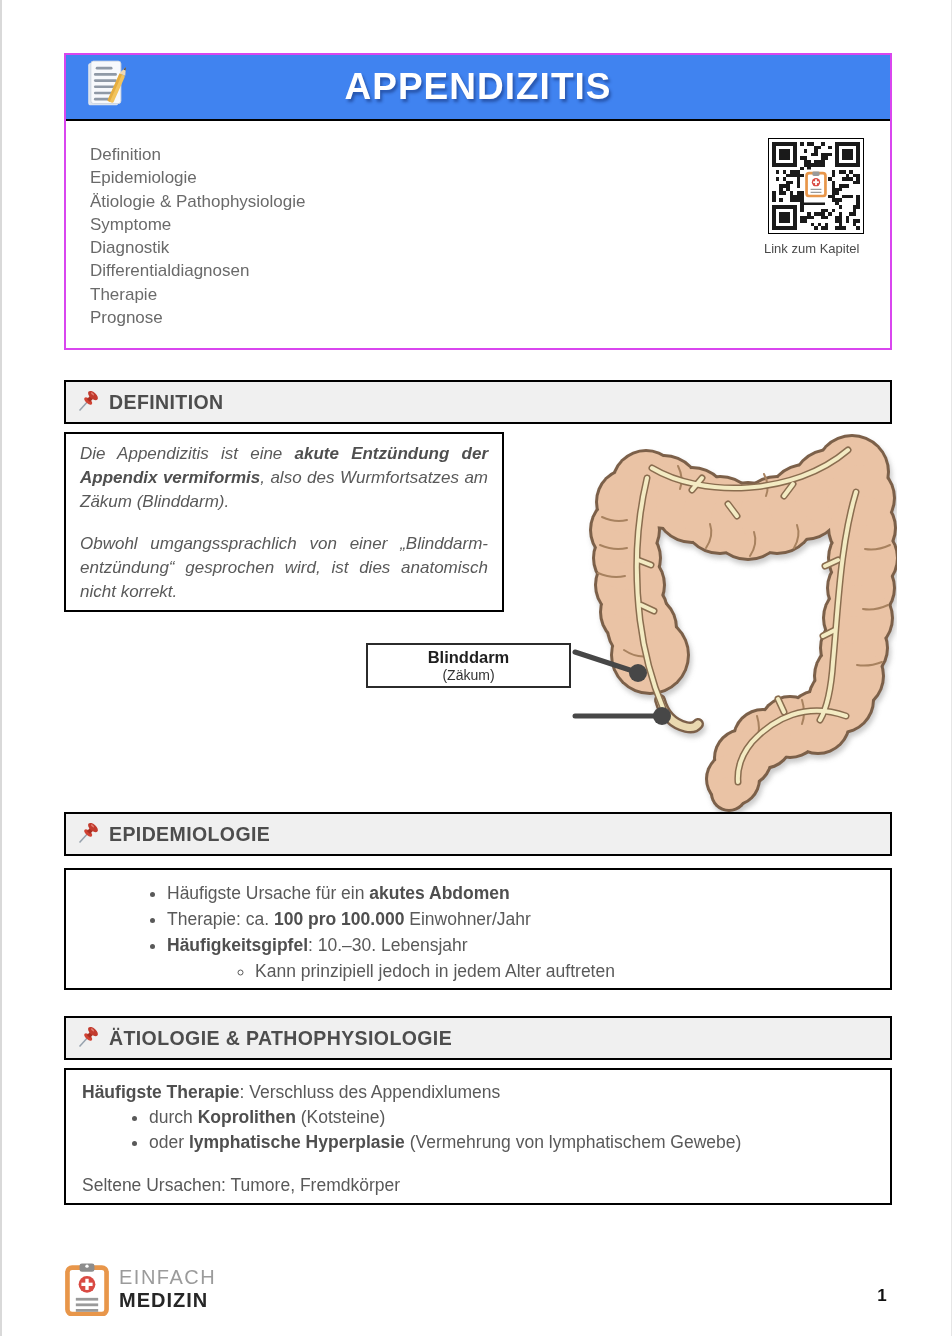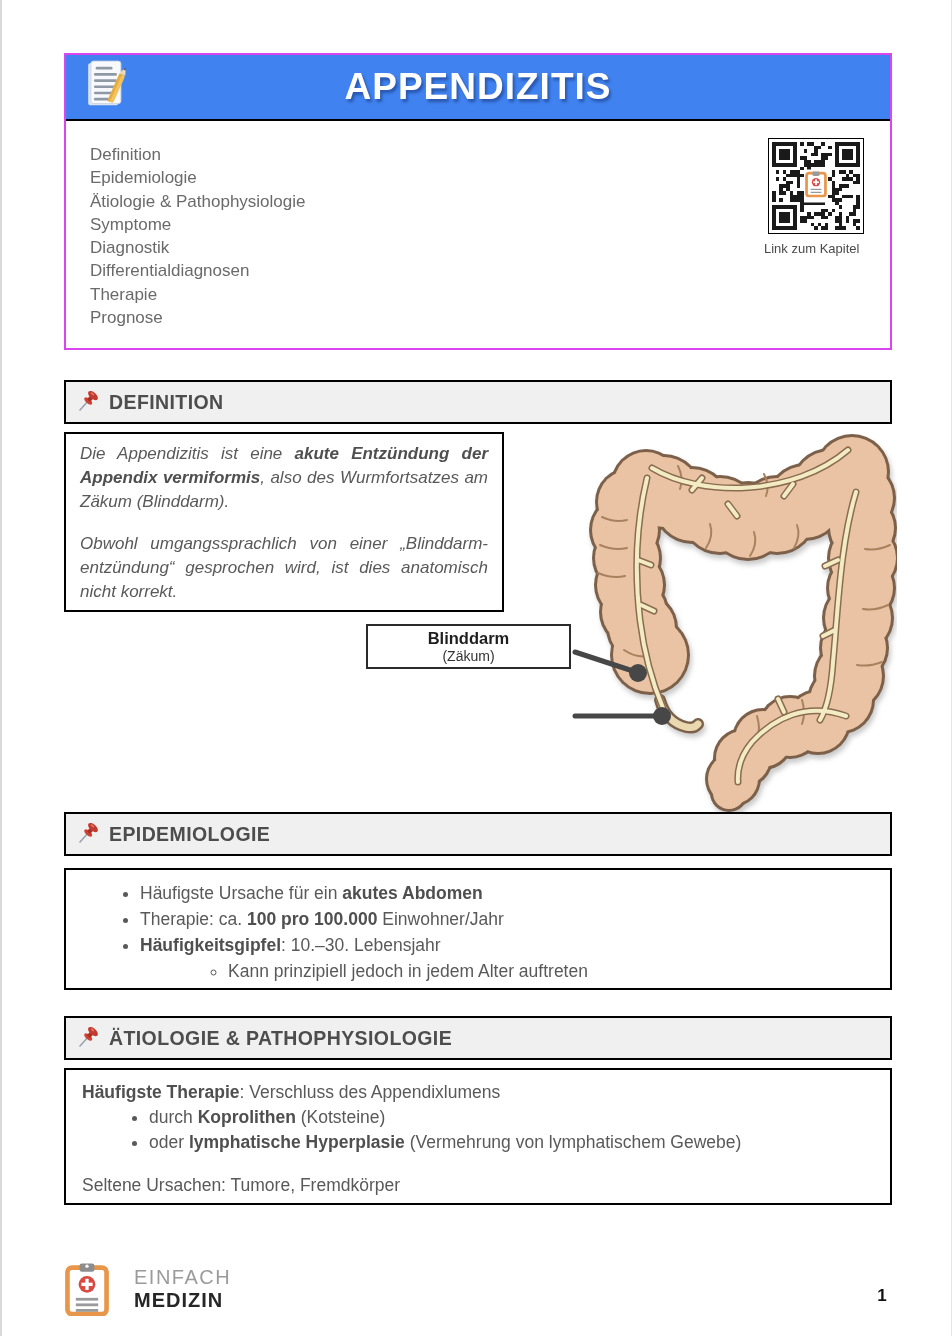--- a/index.html
+++ b/index.html
@@ -36,31 +36,31 @@
   .colon-svg{position:absolute;left:470px;top:420px;width:425px;height:392px;}
   .callout-box{position:absolute;background:#fff;border:2px solid #2b2b2b;box-sizing:border-box;text-align:center;
                display:flex;flex-direction:column;justify-content:center;z-index:2;}
   .callout-title{font-size:16.5px;font-weight:700;color:#1f1f1f;line-height:19px;}
   .callout-sub{font-size:14px;color:#333;line-height:17px;}
 
   
   .content-box{position:absolute;left:62px;width:828px;border:2px solid #000;box-sizing:border-box;background:#fff;
                color:#595959;font-size:17.5px;}
   .epi-box{top:868px;height:122px;padding-top:10px;}
-  .epi-box ul.l1{margin:0;padding-left:74px;list-style:disc;}
+  .epi-box ul.l1{margin:0;padding-left:101px;list-style:disc;}
   .epi-box li{line-height:26px;}
   .epi-box ul.l2{margin:0;padding-left:88px;list-style:circle;}
   .aet-box{top:1068px;height:137px;padding:10px 0 0 16px;}
   .aet-box .line{line-height:25px;}
   .aet-box ul{margin:0;padding-left:67px;list-style:disc;}
   .aet-box li{line-height:25px;}
   .aet-gap{height:18px;}
 
   
-  .footer-logo{position:absolute;left:62px;top:1262px;display:flex;align-items:center;gap:24px;}
+  .footer-logo{position:absolute;left:62px;top:1262px;display:flex;align-items:center;gap:9px;}
   .brand{display:flex;flex-direction:column;justify-content:center;}
   .brand-top{font-size:20px;letter-spacing:1.5px;color:#9b9b9b;line-height:23px;}
   .brand-bottom{font-size:20px;letter-spacing:1px;color:#262626;font-weight:700;line-height:23px;}
   .page-number{position:absolute;left:868px;top:1286px;width:24px;text-align:center;font-size:17px;font-weight:700;color:#111;}
 </style>
 </head>
 <body>
 
 <div class="page">
 
@@ -443,21 +443,21 @@
     </g>
 
     <g stroke="#474747" stroke-width="5" stroke-linecap="round">
       <line x1="573" y1="652" x2="634" y2="672"></line>
       <line x1="573" y1="716" x2="658" y2="716"></line>
     </g>
     <circle cx="636" cy="673" r="9" fill="#474747"></circle>
     <circle cx="660" cy="716" r="9" fill="#474747"></circle>
   </svg>
 
-  <div class="callout-box" style="left:364px;top:624px;width:205px;height:45px;">
+  <div class="callout-box" style="left:364px;top:643px;width:205px;height:45px;">
     <div class="callout-title">Blinddarm</div>
     <div class="callout-sub">(Zäkum)</div>
   </div>
 
   <div class="section-bar" style="top:812px;">
     <svg width="23" height="27" viewBox="0 0 24 28">
       <g transform="rotate(42 12 12)">
         <line x1="12" y1="14" x2="12" y2="26" stroke="#97a2ad" stroke-width="1.6"></line>
         <ellipse cx="12" cy="12.5" rx="5" ry="2.4" fill="#d14233"></ellipse>
         <rect x="9.8" y="6" width="4.4" height="6" fill="#a92f22"></rect>

